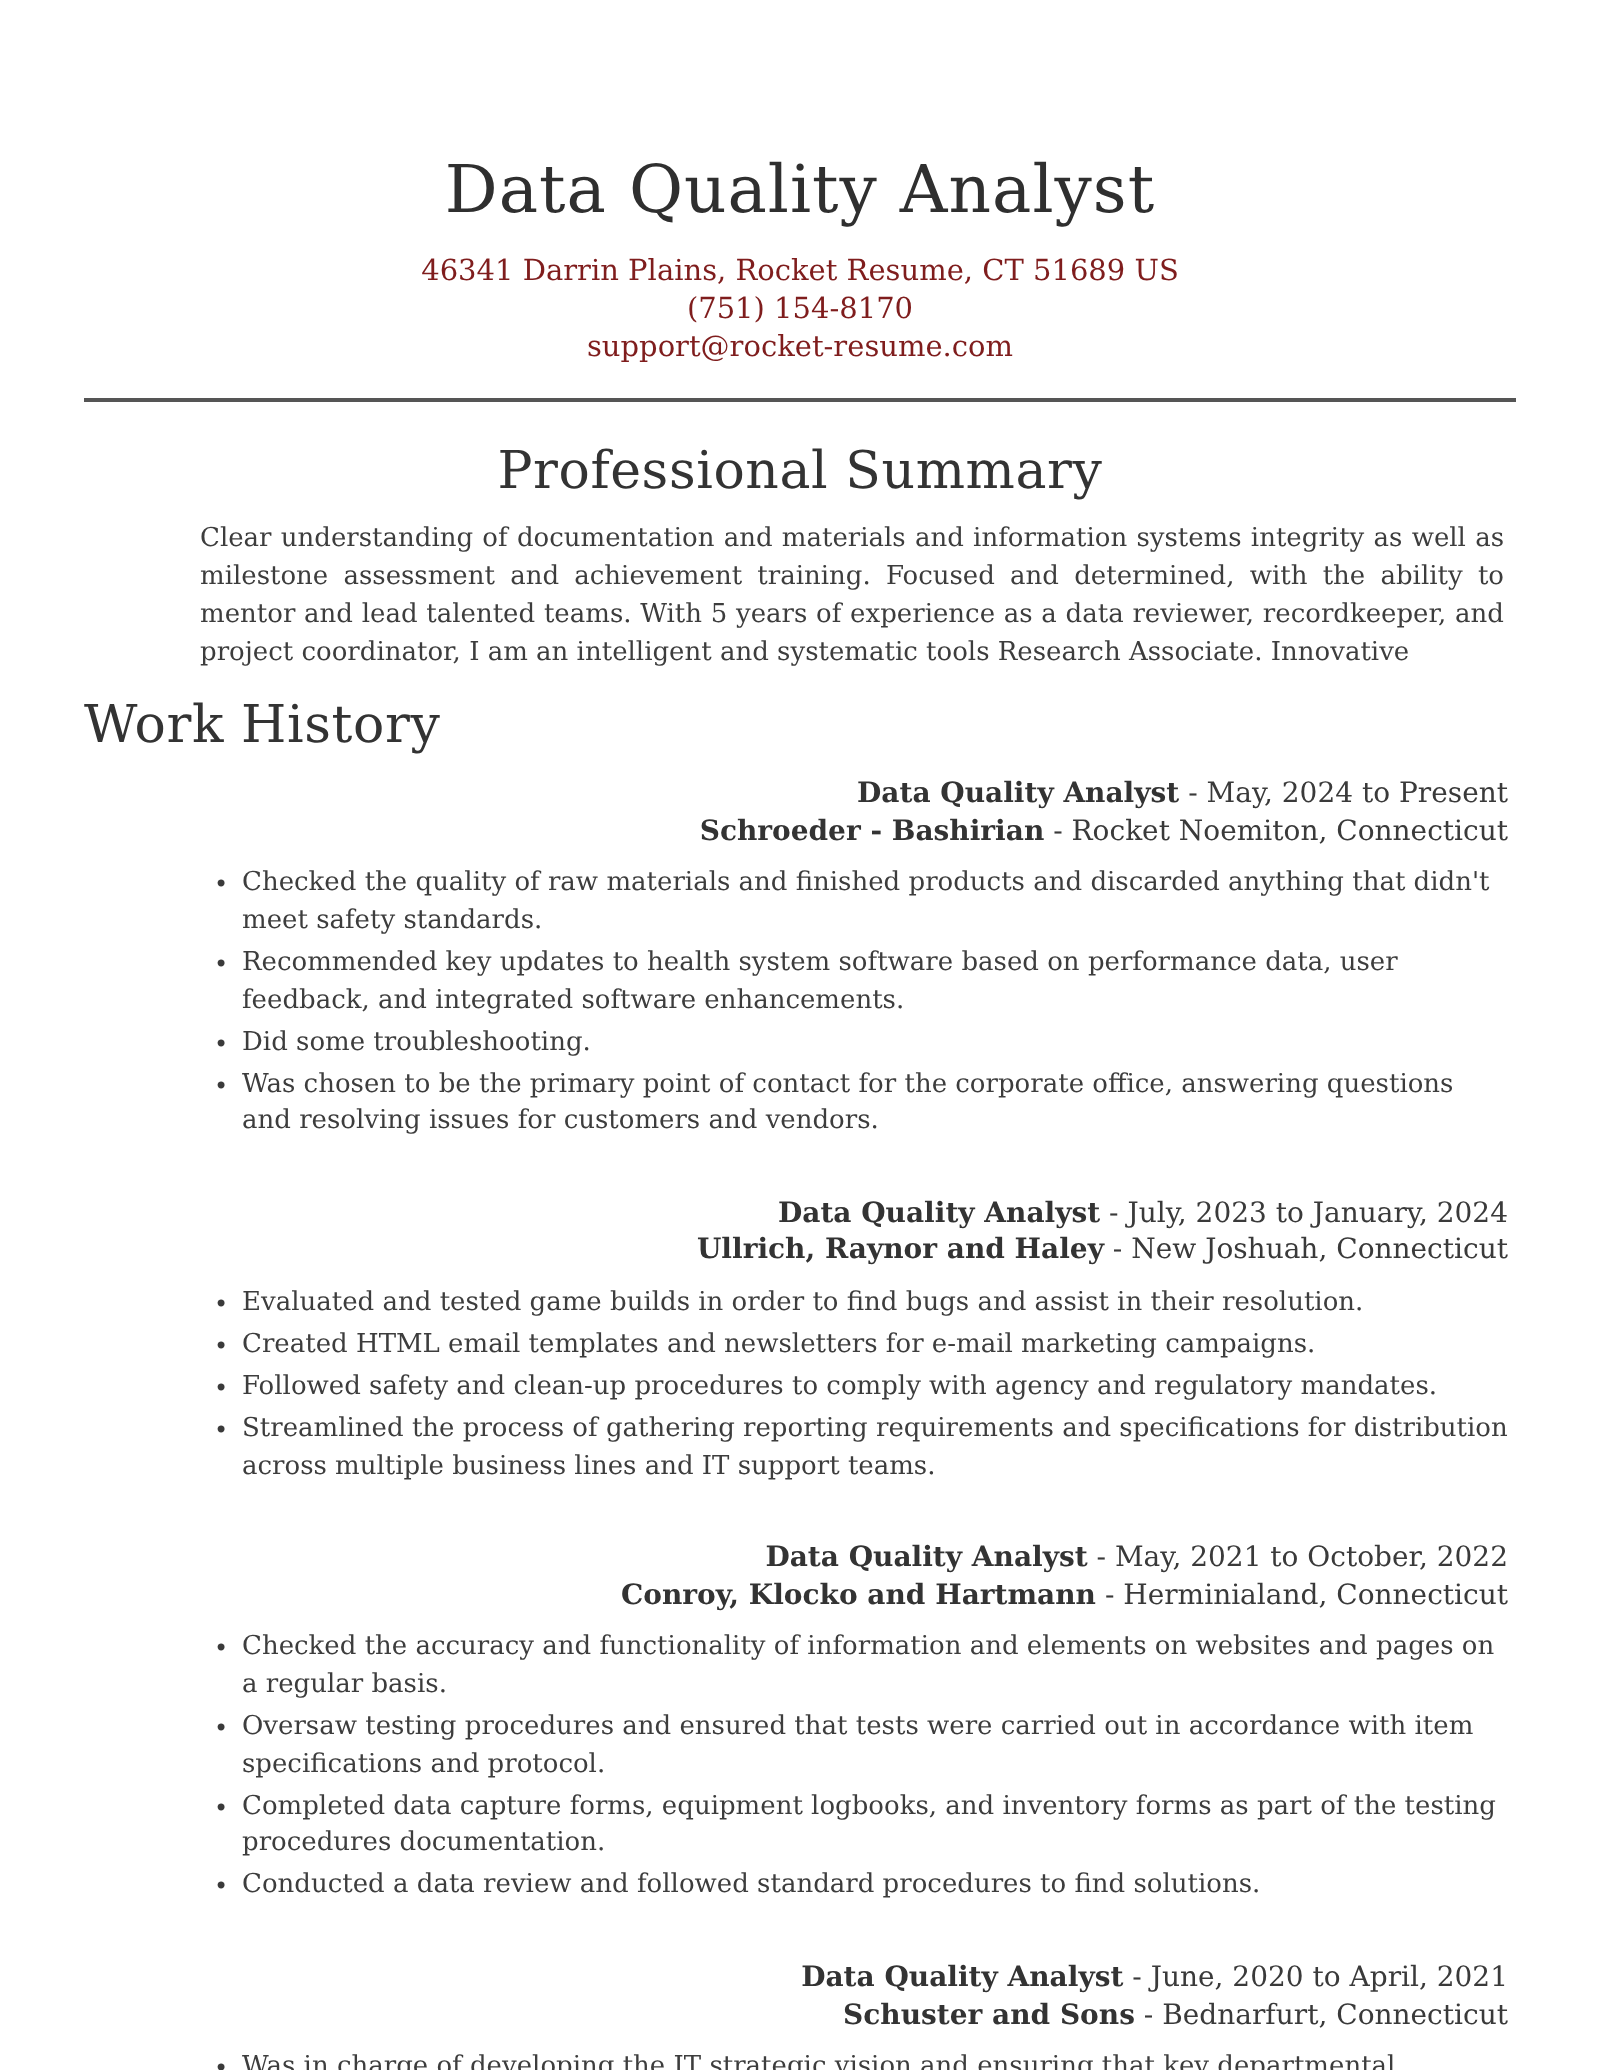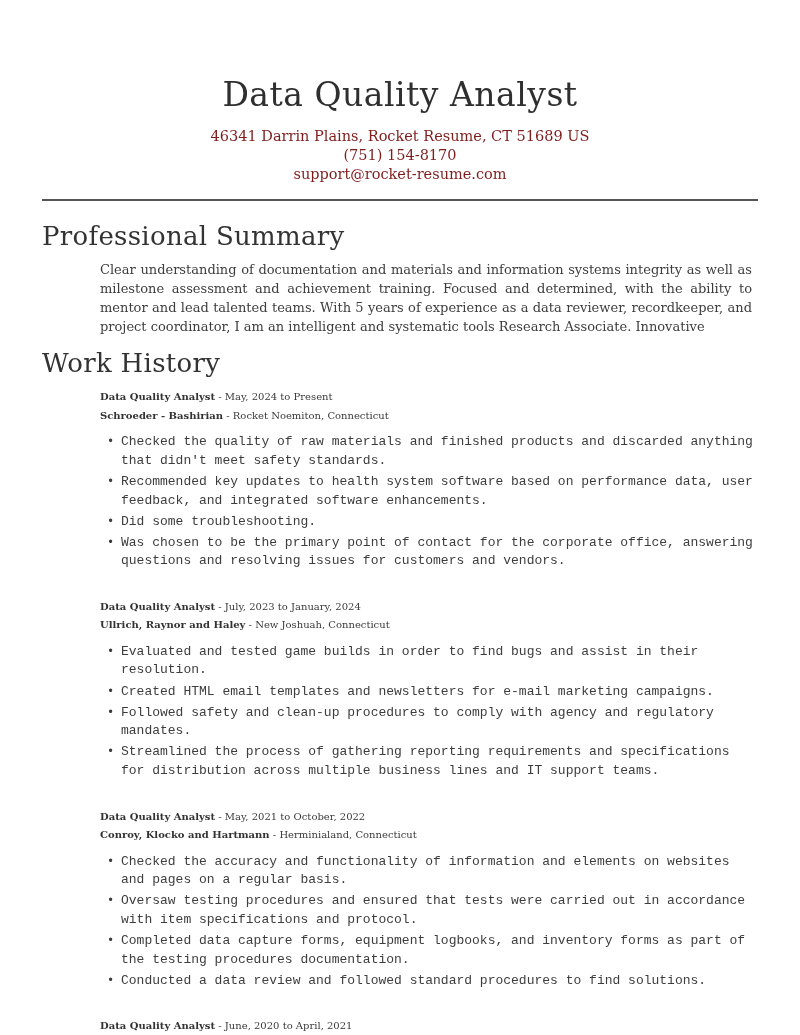--- a/index.html
+++ b/index.html
@@ -33,36 +33,36 @@
     margin-top: 15px;
   }
   
   .section-heading {
     font-size: 26px;
     font-weight: 400;
     color: #333333;
     letter-spacing: 0.3px;
     line-height: 1.15;
   }
-  .summary-section .section-heading { margin-top: 21px; }
+  .summary-section .section-heading { margin-top: 21px; text-align: center; }
   .summary-text {
     margin: 9px 6px 0 58px;
     font-size: 13px;
     line-height: 18.8px;
     text-align: justify;
     text-justify: inter-word;
   }
   .work-section .section-heading { margin-top: 13px; }
   
   .job { margin-left: 58px; margin-right: 4px; }
   .job:first-child { margin-top: 9px; }
   .job + .job { margin-top: 27px; }
-  .job-line { font-size: 10px; line-height: 18.5px; color: #3a3a3a; }
+  .job-line { font-size: 14px; line-height: 18.5px; color: #3a3a3a; text-align: right; }
   .job-line .bold { font-weight: 700; color: #333333; }
-  .bullets { margin-top: 8px; list-style: none; font-family: Liberation Mono, monospace; }
+  .bullets { margin-top: 8px; list-style: none; }
   .bullets li {
     position: relative;
     padding-left: 21px;
     font-size: 13px;
     line-height: 18.6px;
     margin-top: 2.5px;
   }
   .bullets li::before {
     content: "\2022";
     position: absolute;

